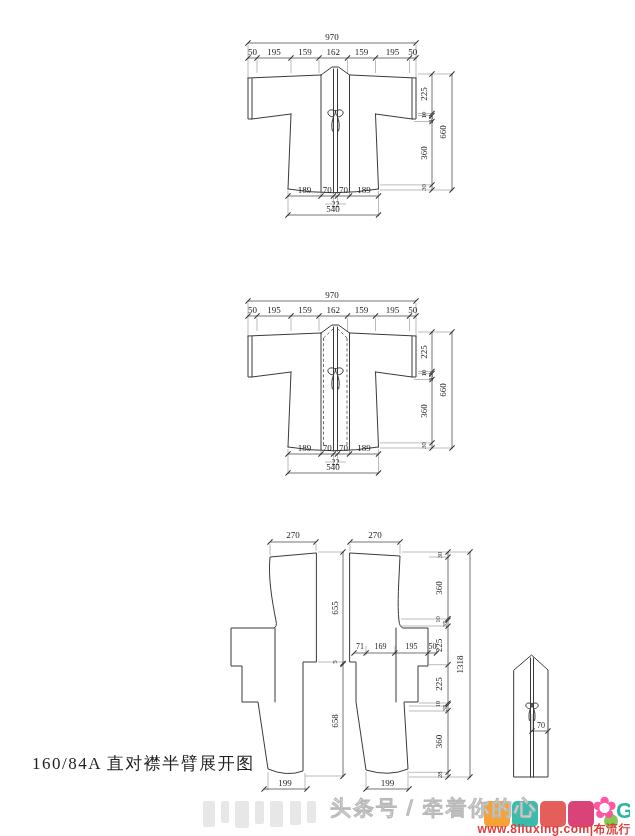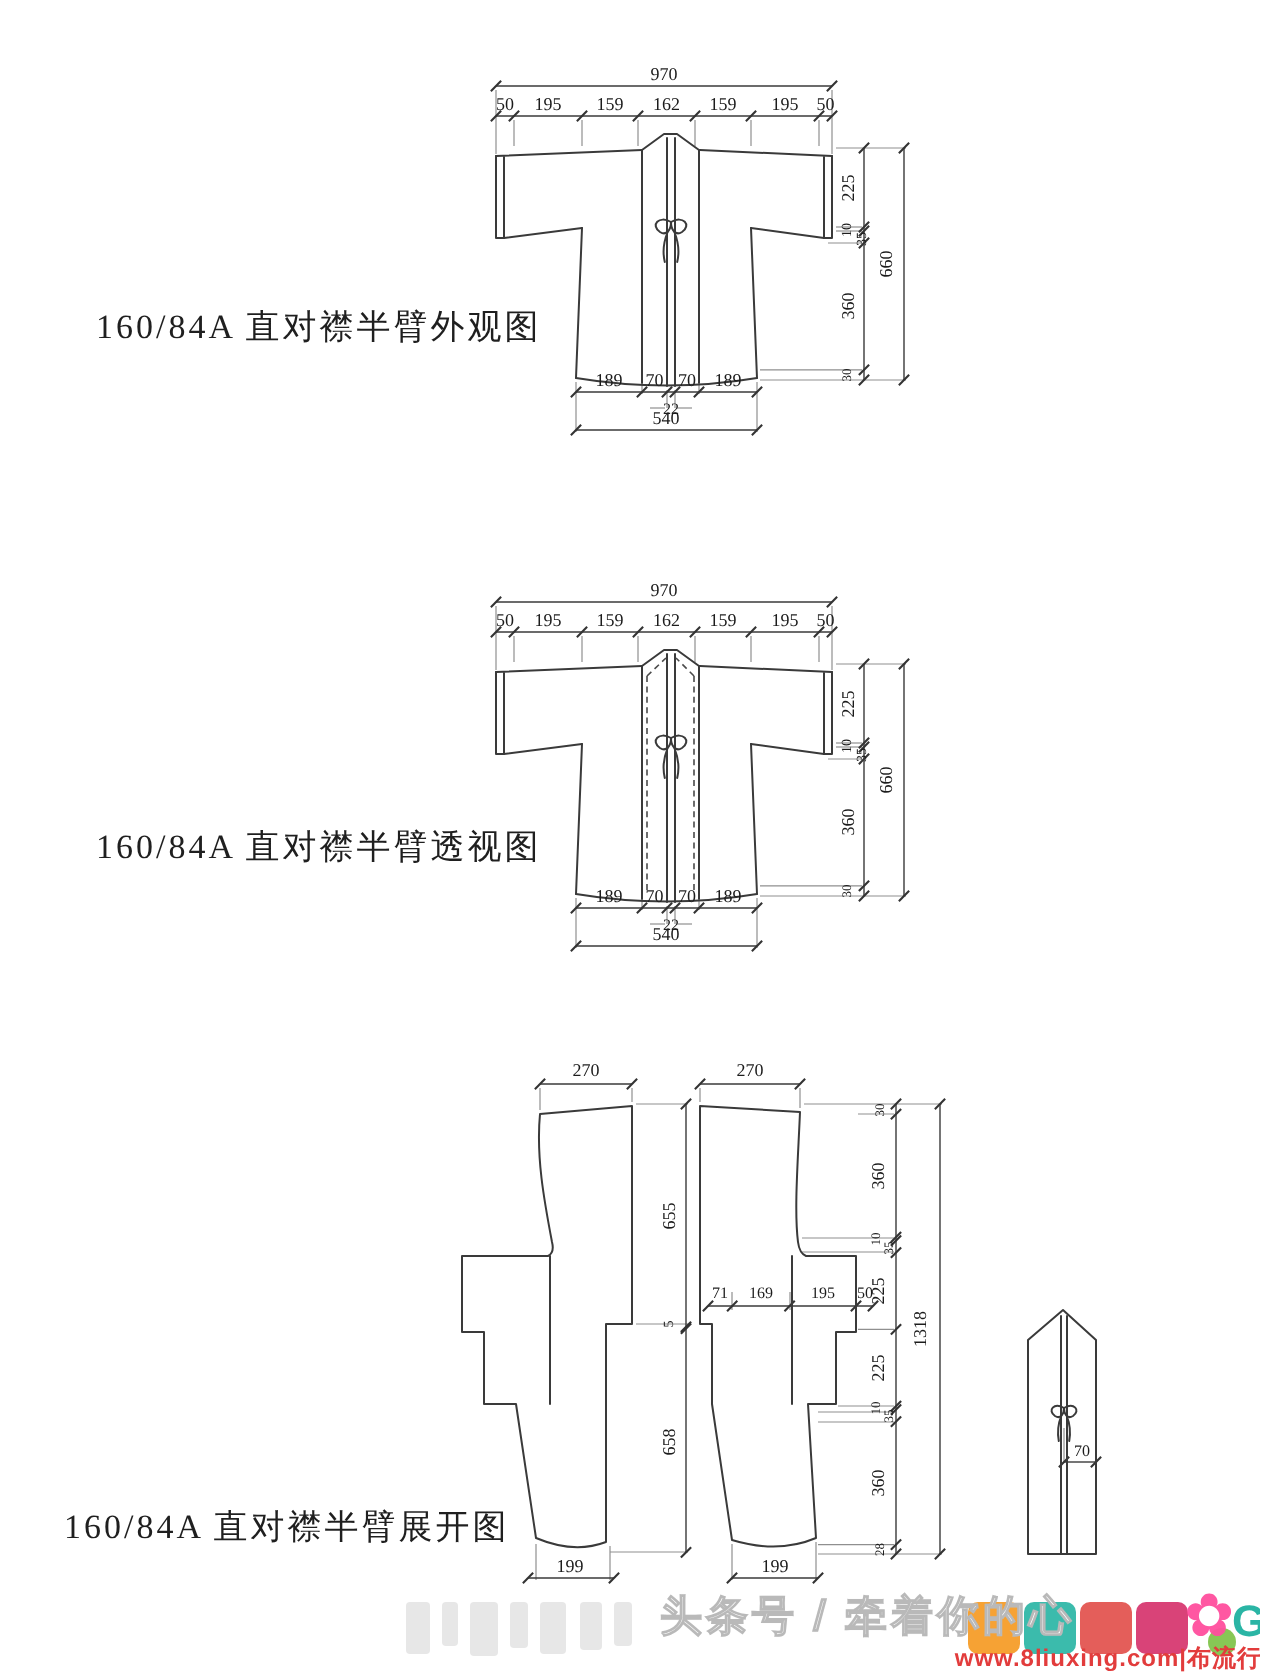--- a/index.html
+++ b/index.html
@@ -228,22 +228,20 @@
     <text class="t65" x="446.5" y="708" transform="rotate(-90 446.5 708)">35</text>
     <text class="t9" x="442" y="741.5" transform="rotate(-90 442 741.5)">360</text>
     <text class="t65" x="442" y="774.7" transform="rotate(-90 442 774.7)">28</text>
     <text class="t9" x="463" y="664.5" transform="rotate(-90 463 664.5)">1318</text>
     <text class="t9" x="285" y="786">199</text>
     <text class="t9" x="387.5" y="786">199</text>
     <text class="t8" x="541" y="728">70</text>
   </g>
 </svg>
 
-<div class="viewlabel" style="left:48px;top:152px;">160/84A 直对襟半臂外观图</div>
-<div class="viewlabel" style="left:48px;top:412px;">160/84A 直对襟半臂透视图</div>
 <div class="viewlabel" style="left:32px;top:752px;">160/84A 直对襟半臂展开图</div>
 
 <div class="wm">
   <div class="ghostbar" style="left:203px;width:12px;height:26px;"></div>
   <div class="ghostbar" style="left:221px;width:8px;height:22px;"></div>
   <div class="ghostbar" style="left:235px;width:14px;height:27px;"></div>
   <div class="ghostbar" style="left:255px;width:9px;height:23px;"></div>
   <div class="ghostbar" style="left:270px;width:13px;height:26px;"></div>
   <div class="ghostbar" style="left:290px;width:11px;height:24px;"></div>
   <div class="ghostbar" style="left:307px;width:9px;height:22px;"></div>

